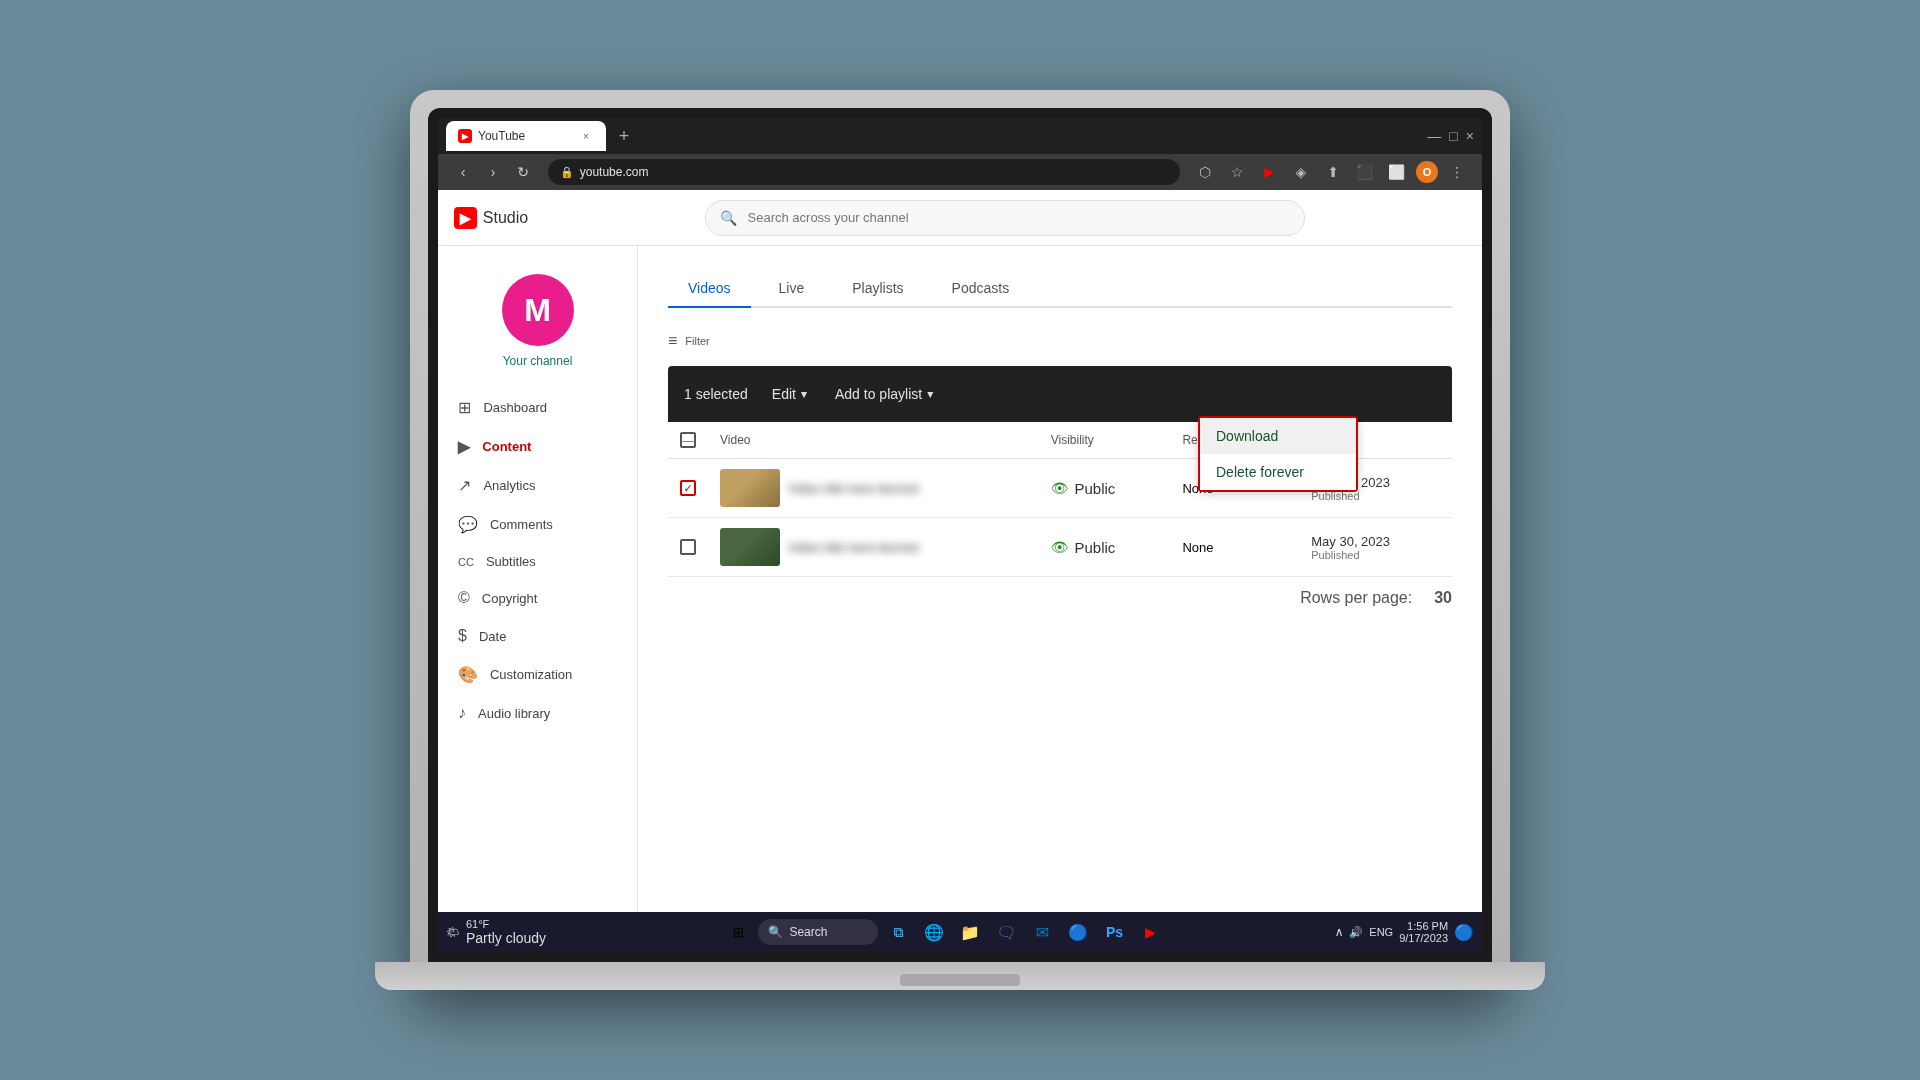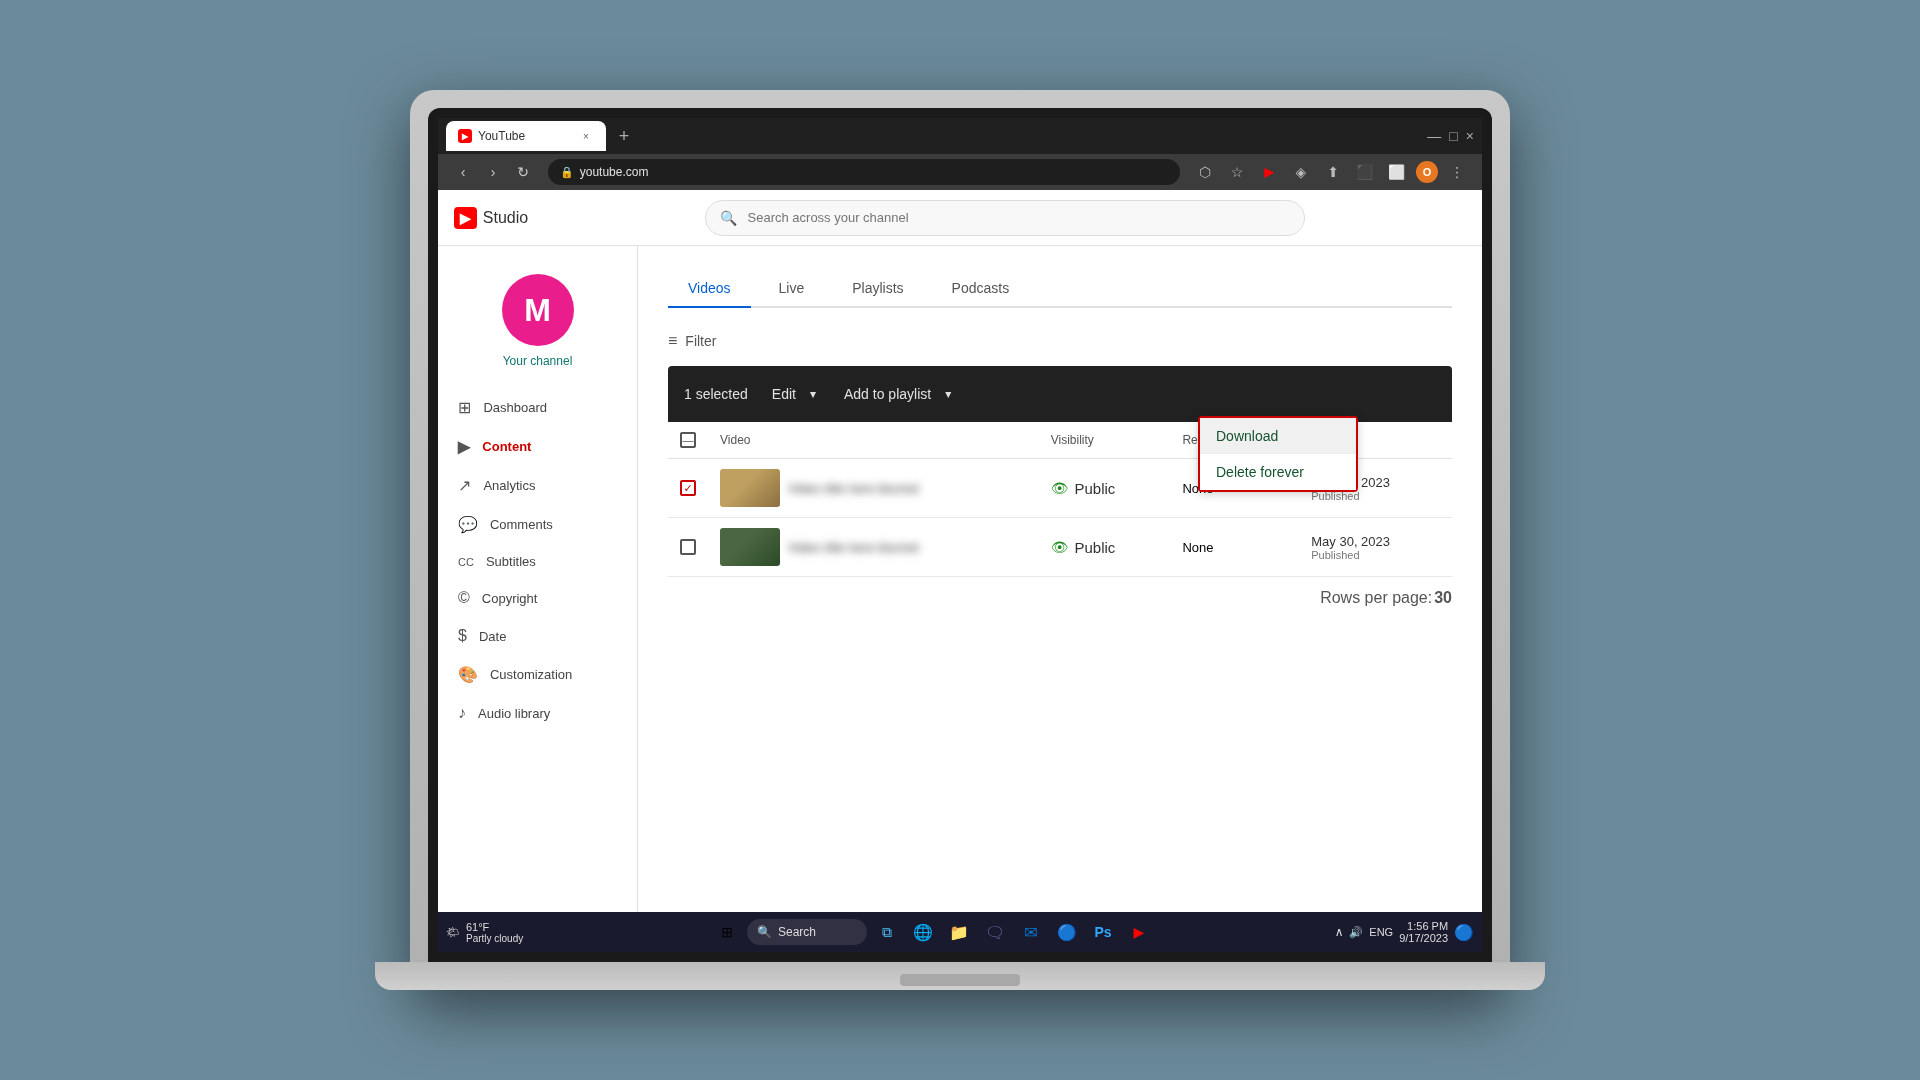--- a/index.html
+++ b/index.html
@@ -346,21 +346,21 @@
     }
 
     .filter-row {
       display: flex;
       align-items: center;
       gap: 8px;
       padding: 8px 0;
       margin-bottom: 8px;
     }
     .filter-icon { color: #555; font-size: 16px; }
-    .filter-label { font-size: 14px; color: #555; }
+    .filter-label { font-size: 11px; color: #555; }
 
     
     .bulk-toolbar {
       background: #212121;
       color: white;
       display: flex;
       align-items: center;
       gap: 4px;
       padding: 0 16px;
       height: 56px;
@@ -374,21 +374,21 @@
     }
     .bulk-action-btn {
       background: transparent;
       border: none;
       color: #e0e0e0;
       font-size: 14px;
       cursor: pointer;
       padding: 8px 12px;
       display: flex;
       align-items: center;
-      gap: 14px;
+      gap: 5px;
       border-radius: 4px;
     }
     .chevron-icon { font-size: 12px; }
 
     .dropdown-menu {
       position: absolute;
       top: 50px;
       left: 530px;
       background: #fff;
       border: 2px solid #cc0000;
@@ -747,32 +747,32 @@
                   <td>
                     <div class="date-main">May 30, 2023</div>
                     <div class="date-sub">Published</div>
                   </td>
                 </tr>
               </tbody>
             </table>
 
             <div class="rows-footer">
               <span>Rows per page:</span>
-              <span style="margin-left:2px; font-weight:600;">30</span>
+              <span style="margin-left:22px; font-weight:600;">30</span>
             </div>
           </div>
         </div>
 
         <div class="taskbar">
           <div class="taskbar-left">
             <div class="taskbar-weather">
               <span>🌤</span>
               <div>
                 <div>61°F</div>
-                <div style="font-size:10px;">Partly cloudy</div>
+                <div style="font-size:14px;">Partly cloudy</div>
               </div>
             </div>
           </div>
           <div class="taskbar-center">
             <div class="taskbar-icon">
               <span style="font-size:14px;">⊞</span>
             </div>
             <div class="tb-search">
               <span>🔍</span>
               <span>Search</span>

